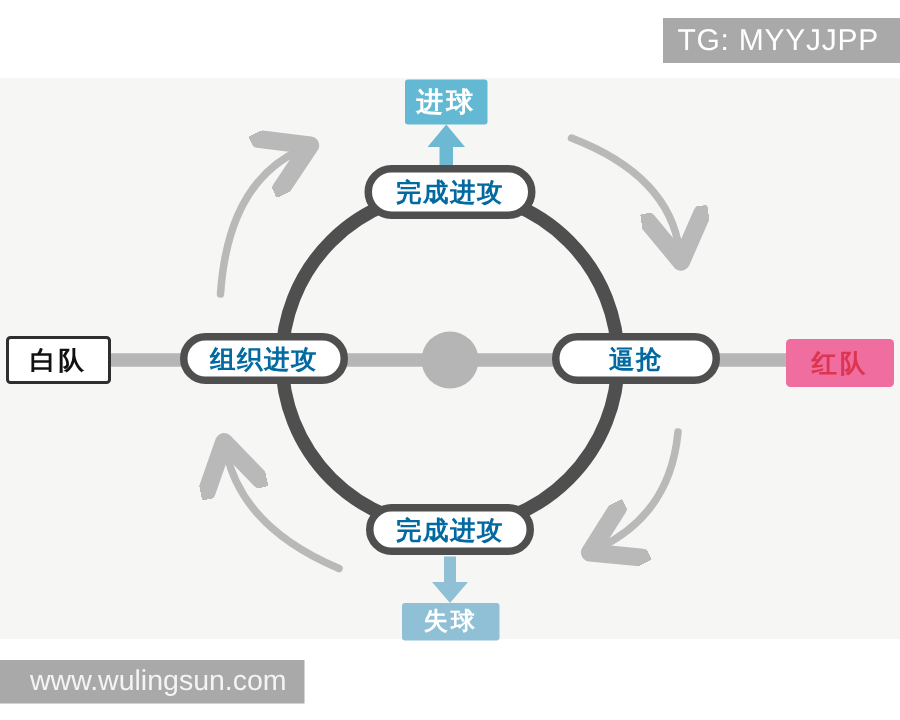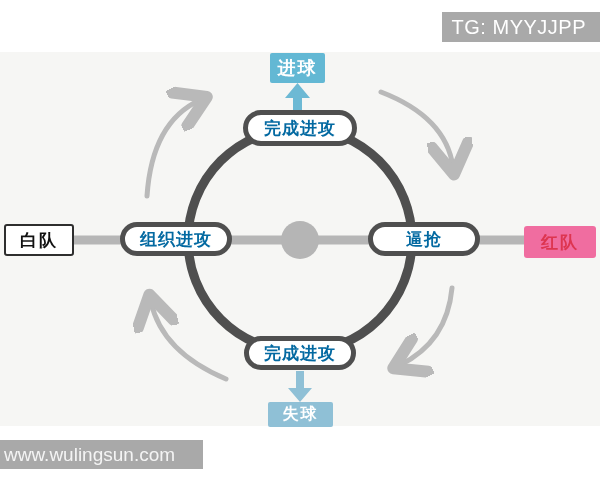--- a/index.html
+++ b/index.html
@@ -15,21 +15,21 @@
   
   .tg-badge {
     position: absolute; top: 12px; right: 0; height: 30px;
     min-width: 150px; padding: 0 14px 0 10px;
     background: #a9a9a9; color: #ffffff;
     font-size: 20px; letter-spacing: 0.5px;
     display: flex; align-items: center; justify-content: flex-start;
   }
   .site-watermark {
     position: absolute; top: 440px; left: 0; height: 29px;
-    width: 203px; padding-left: 4px;
+    width: 203px; padding-left: 20px;
     background: #a9a9a9; color: #f4f4f4;
     font-size: 19px;
     display: flex; align-items: center;
   }
 
   
   .panel {
     position: absolute; left: 0; top: 52px;
     width: 600px; height: 374px;
     background: #f6f6f4;

